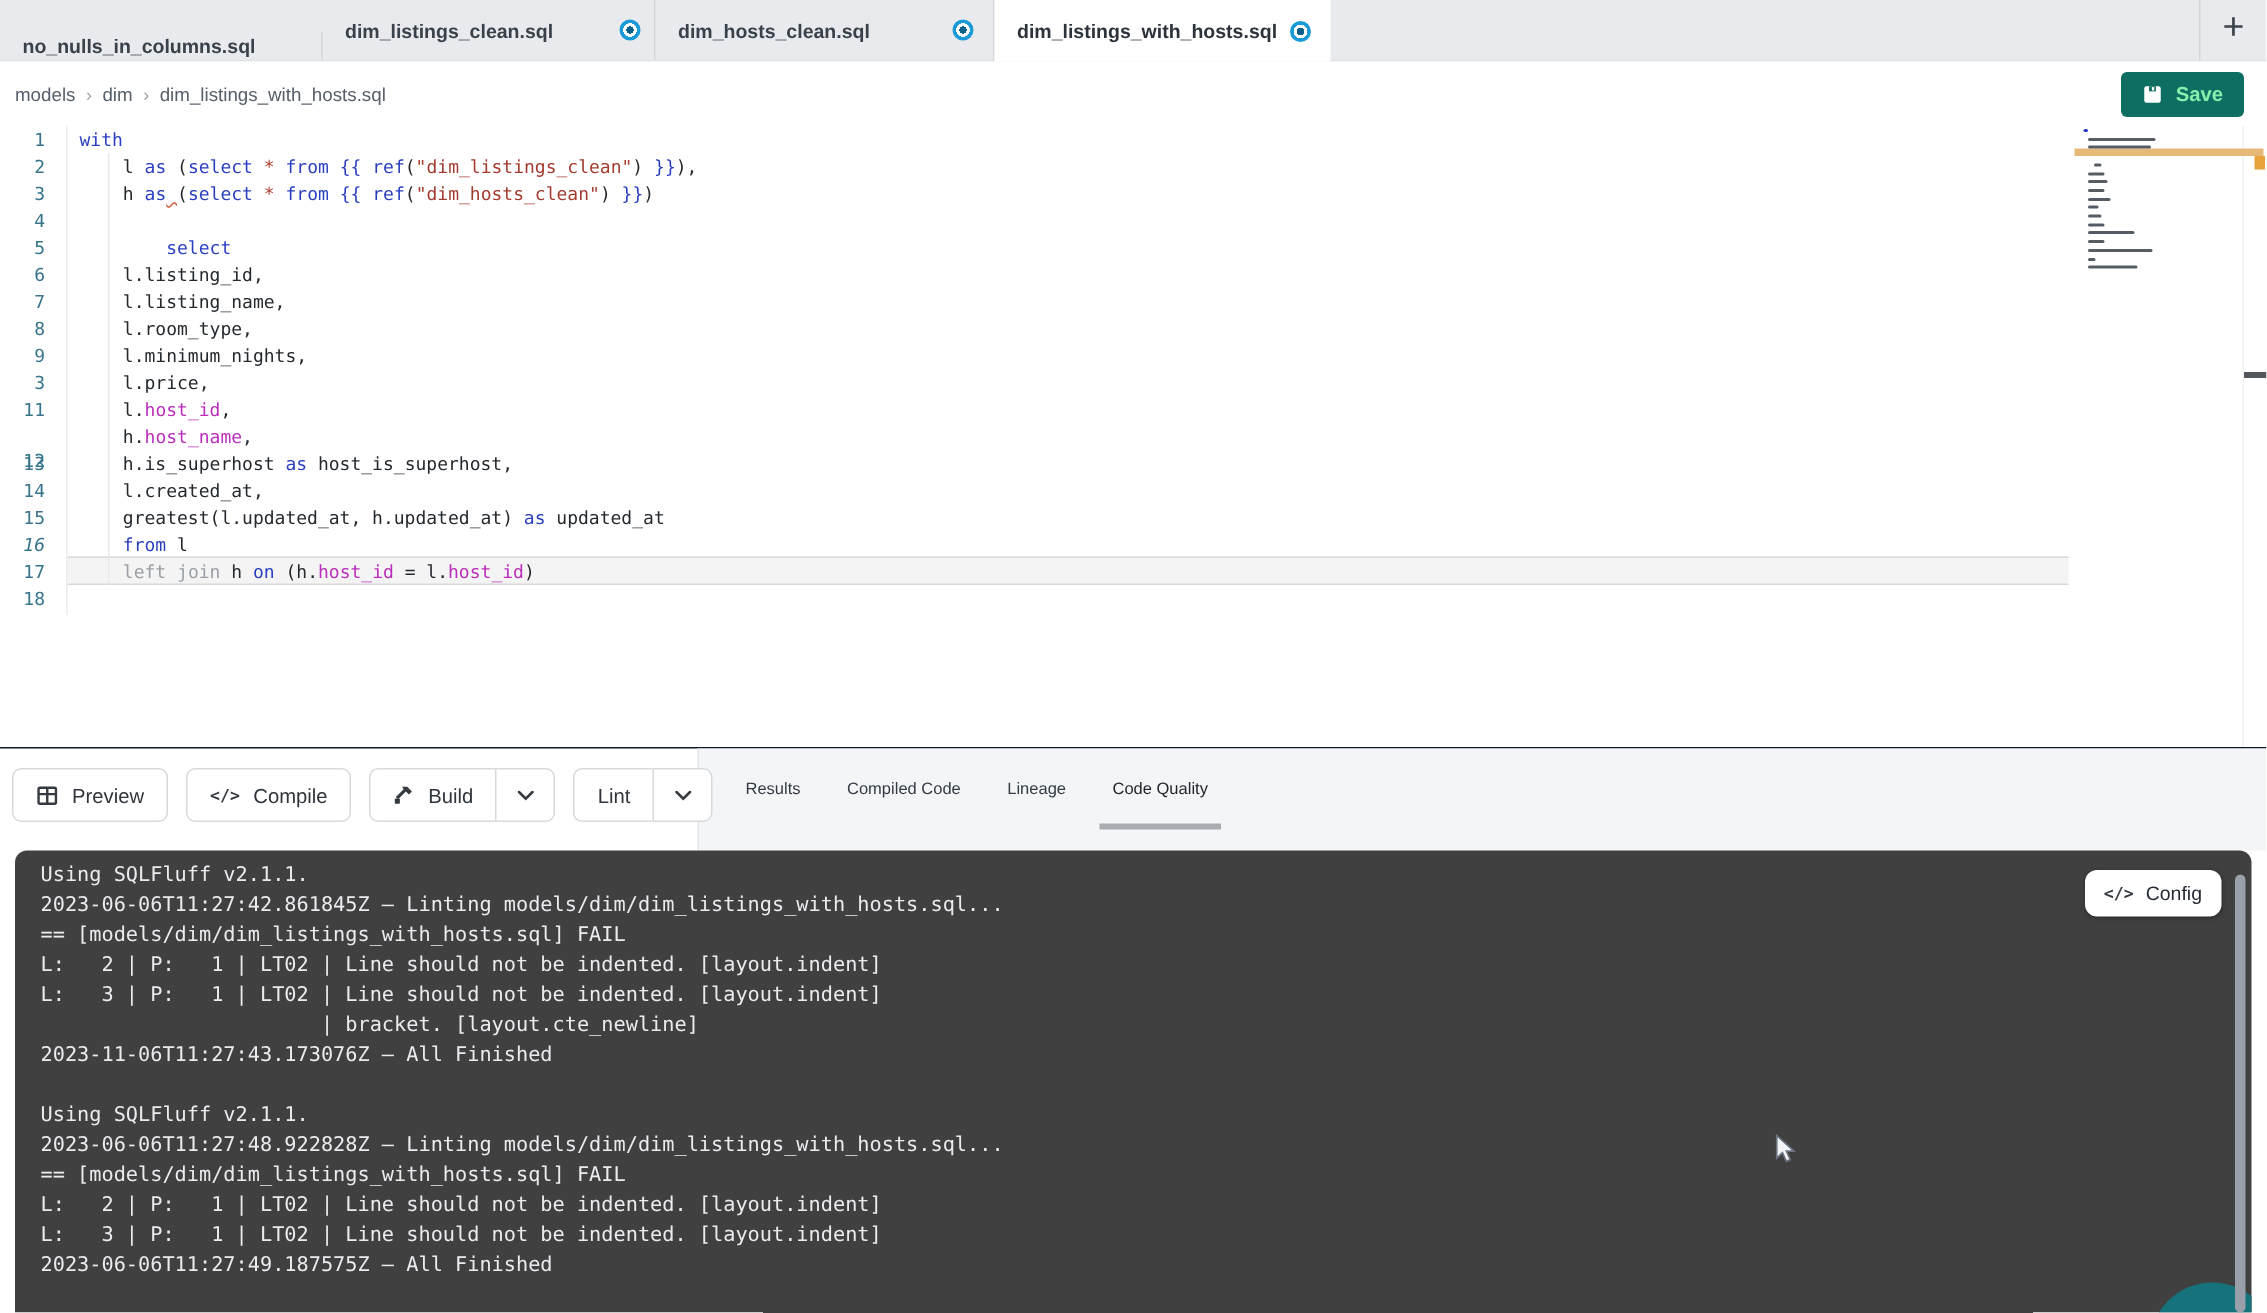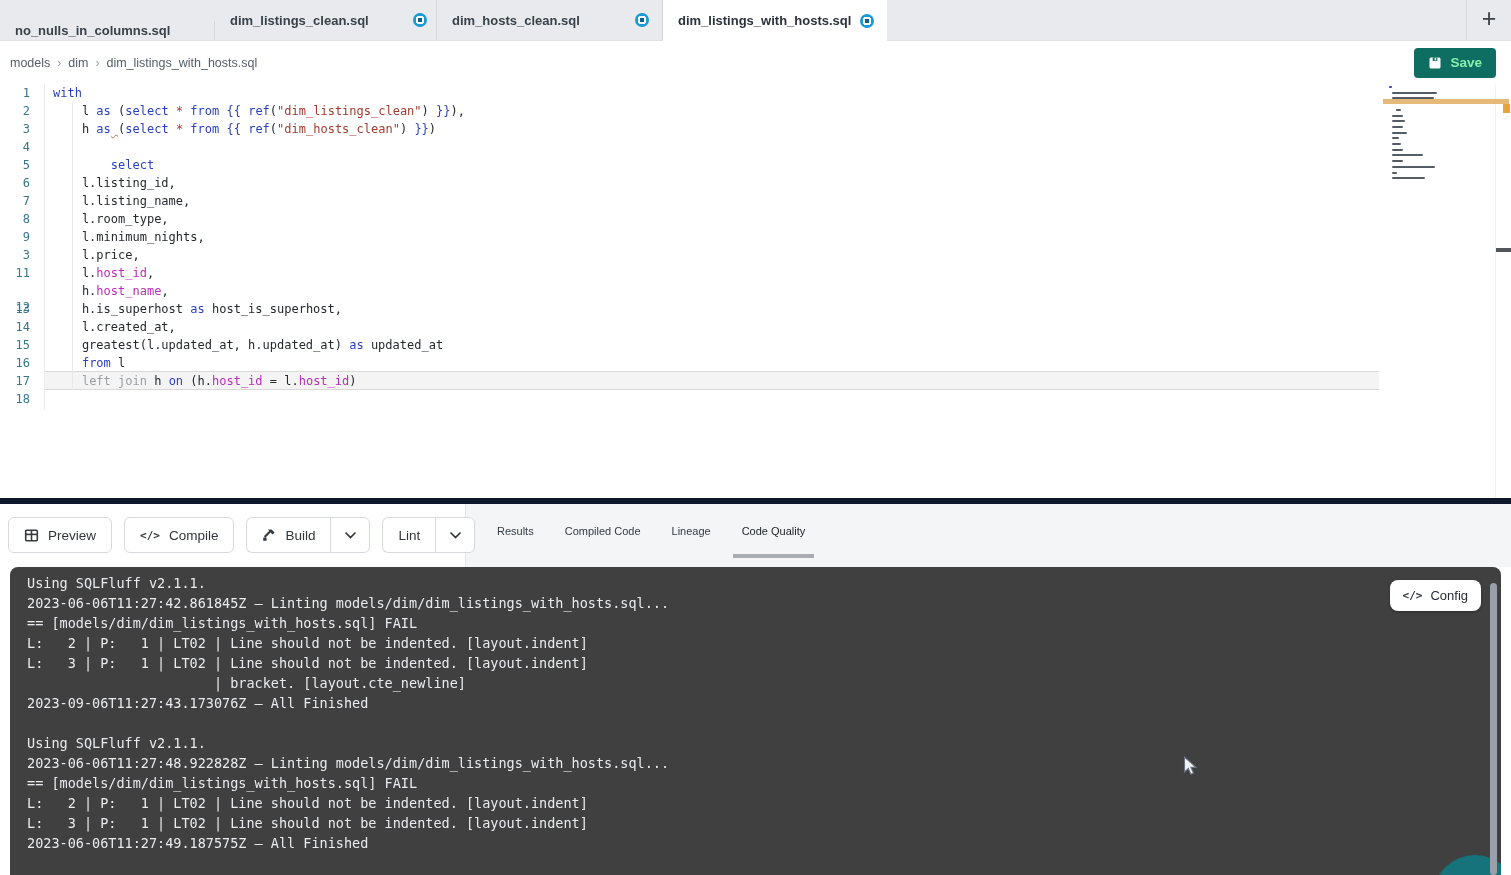--- a/index.html
+++ b/index.html
@@ -49,21 +49,21 @@
   .activeline{position:absolute;left:45px;top:287px;width:1334px;height:19px;background:#f4f4f4;
     border-top:1px solid #d9d9d9;border-bottom:1px solid #d9d9d9;box-sizing:border-box;z-index:0;}
   .indent-guide{position:absolute;left:72px;top:18px;width:1px;height:288px;background:#e9e9e9;z-index:0;}
   .minimap{position:absolute;left:1389px;top:2px;width:74px;height:106px;z-index:2;}
   .mm-bar{position:absolute;height:2px;border-radius:1px;}
   .mm-band{position:absolute;left:1383px;top:15px;width:126px;height:5px;background:rgba(224,168,88,.8);z-index:1;}
   .ruler-orange{position:absolute;left:1503px;top:20px;width:7px;height:9px;background:#e8a33d;z-index:2;}
   .ruler-dark{position:absolute;left:1496px;top:164px;width:15px;height:4px;background:#52575d;z-index:2;}
   
   .toolbar{position:absolute;top:498px;left:0;width:1511px;height:69px;background:#fff;
-    border-top:6px solid #0f172a;box-sizing:border-box;}
+    border-top:1px solid #0f172a;box-sizing:border-box;}
   .toolbar-rightbg{position:absolute;left:465px;top:0;right:0;height:100%;background:#f4f5f7;
     border-left:1px solid #e3e5e7;box-sizing:border-box;}
   .btns{position:absolute;left:8px;top:13px;height:36px;display:flex;gap:12px;}
   .btn{display:flex;align-items:center;gap:9px;background:#fff;border:1px solid #d7dadd;border-radius:6px;
     padding:0 15px;font-size:13.5px;font-weight:500;color:#2f353b;cursor:pointer;
     font-family:"Liberation Sans",sans-serif;height:36px;box-sizing:border-box;}
   .split{display:flex;}
   .split .btn{border-radius:6px 0 0 6px;border-right:none;}
   .chev{width:40px;height:36px;border:1px solid #d7dadd;border-radius:0 6px 6px 0;display:flex;
     align-items:center;justify-content:center;background:#fff;box-sizing:border-box;cursor:pointer;}
@@ -145,21 +145,21 @@
       <div class="lnum" style="top: 90px;">6</div>
       <div class="lnum" style="top: 108px;">7</div>
       <div class="lnum" style="top: 126px;">8</div>
       <div class="lnum" style="top: 144px;">9</div>
       <div class="lnum" style="top: 162px;">3</div>
       <div class="lnum" style="top: 180px;">11</div>
       <div class="lnum" style="top: 198px; margin-top: 16px;">12</div>
       <div class="lnum" style="top: 216px;">13</div>
       <div class="lnum" style="top: 234px;">14</div>
       <div class="lnum" style="top: 252px;">15</div>
-      <div class="lnum" style="top: 270px;">16</div>
+      <div class="lnum" style="top: 270px; font-style: italic;">16</div>
       <div class="lnum" style="top: 288px;">17</div>
       <div class="lnum" style="top: 306px;">18</div>
     </div>
   <div id="code">
       <div class="code-line" style="top: 0px;"><span class="tk-kw">with</span></div>
       <div class="code-line" style="top: 18px;"><span class="tk-pl">    l </span><span class="tk-kw">as</span><span class="tk-pl"> (</span><span class="tk-kw">select</span><span class="tk-pl"> </span><span class="tk-op">*</span><span class="tk-pl"> </span><span class="tk-kw">from</span><span class="tk-pl"> </span><span class="tk-kw">{{</span><span class="tk-pl"> </span><span class="tk-kw">ref</span><span class="tk-pl">(</span><span class="tk-str">"dim_listings_clean"</span><span class="tk-pl">) </span><span class="tk-kw">}}</span><span class="tk-pl">),</span></div>
       <div class="code-line" style="top: 36px;"><span class="tk-pl">    h </span><span class="tk-kw">as</span><span class="tk-sq"> </span><span class="tk-pl">(</span><span class="tk-kw">select</span><span class="tk-pl"> </span><span class="tk-op">*</span><span class="tk-pl"> </span><span class="tk-kw">from</span><span class="tk-pl"> </span><span class="tk-kw">{{</span><span class="tk-pl"> </span><span class="tk-kw">ref</span><span class="tk-pl">(</span><span class="tk-str">"dim_hosts_clean"</span><span class="tk-pl">) </span><span class="tk-kw">}}</span><span class="tk-pl">)</span></div>
       <div class="code-line" style="top: 54px;"></div>
       <div class="code-line" style="top: 72px;"><span class="tk-pl">        </span><span class="tk-kw">select</span></div>
       <div class="code-line" style="top: 90px;"><span class="tk-pl">    l.listing_id,</span></div>
@@ -248,21 +248,21 @@
 </div>
 
 <div class="terminal">
   <div id="term">
       <div class="term-line">Using SQLFluff v2.1.1.</div>
       <div class="term-line">2023-06-06T11:27:42.861845Z — Linting models/dim/dim_listings_with_hosts.sql...</div>
       <div class="term-line">== [models/dim/dim_listings_with_hosts.sql] FAIL</div>
       <div class="term-line">L:   2 | P:   1 | LT02 | Line should not be indented. [layout.indent]</div>
       <div class="term-line">L:   3 | P:   1 | LT02 | Line should not be indented. [layout.indent]</div>
       <div class="term-line">                       | bracket. [layout.cte_newline]</div>
-      <div class="term-line">2023-09-06T11:27:43.173076Z — All Finished</div>
+      <div class="term-line">2023-11-06T11:27:43.173076Z — All Finished</div>
       <div class="term-line"></div>
       <div class="term-line">Using SQLFluff v2.1.1.</div>
       <div class="term-line">2023-06-06T11:27:48.922828Z — Linting models/dim/dim_listings_with_hosts.sql...</div>
       <div class="term-line">== [models/dim/dim_listings_with_hosts.sql] FAIL</div>
       <div class="term-line">L:   2 | P:   1 | LT02 | Line should not be indented. [layout.indent]</div>
       <div class="term-line">L:   3 | P:   1 | LT02 | Line should not be indented. [layout.indent]</div>
       <div class="term-line">2023-06-06T11:27:49.187575Z — All Finished</div>
     </div>
   <div class="help-bubble"></div>
   <button class="configbtn">

